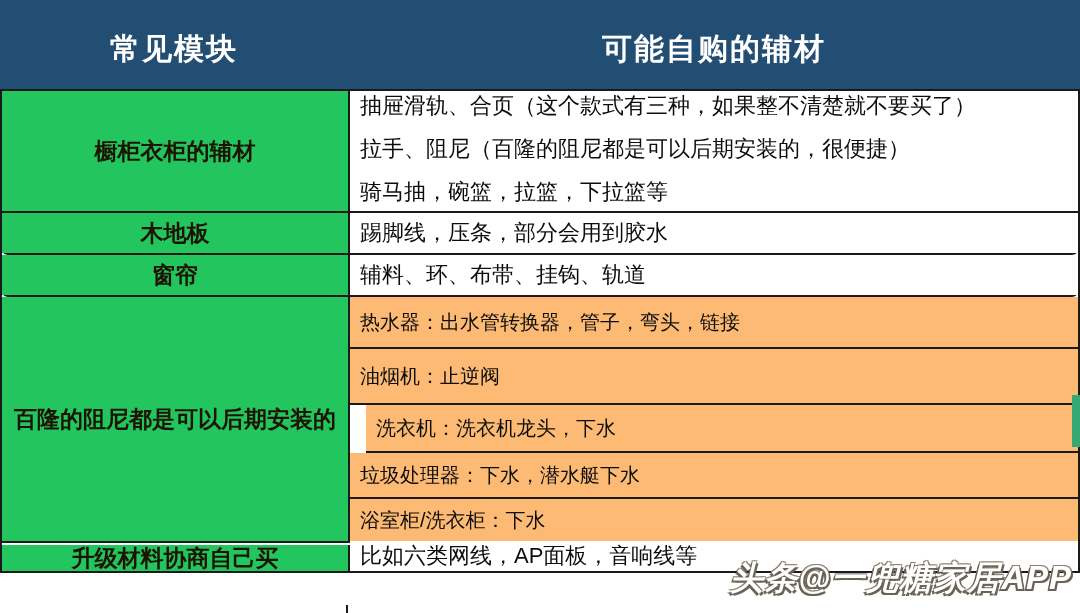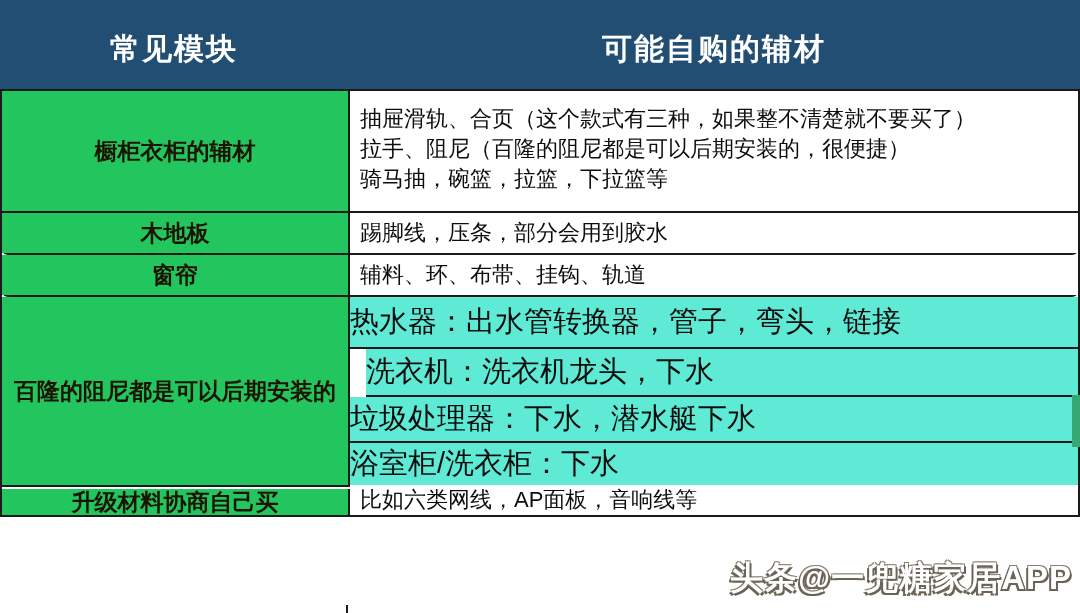--- a/index.html
+++ b/index.html
@@ -38,29 +38,29 @@
     display:flex;align-items:center;justify-content:center;
     font-weight:700;font-size:23px;color:#1c1300;text-align:center;
     line-height:1.15;
   }
   .td-items{
     flex:1;display:flex;align-items:center;
     padding-left:10px;font-size:22px;color:#0d0d0d;
     background:#ffffff;
   }
   .multi{
-    flex-direction:column;align-items:stretch;justify-content:center;
+    flex-direction:column;align-items:stretch;justify-content:space-between;
     padding-top:0;padding-bottom:4px;border-radius:27px;
   }
   .multi span{display:block;}
   .sub-col{flex:1;display:flex;flex-direction:column;}
   .sub{
-    display:flex;align-items:center;
-    font-size:29px;color:#0d0d0d;border-bottom:2px solid #1a1a1a;
-    background:#5eead4;
+    display:flex;align-items:center;padding-left:10px;
+    font-size:20px;color:#0d0d0d;border-bottom:2px solid #1a1a1a;
+    background:#fdba74;
   }
   .sub:last-child{border-bottom:none;}
 
   .h120{height:120px;}
   .h40{height:40px;border-radius:6px;}
   .h30{height:30px;}
   .h28{height:28px;align-items:flex-end;}
 
   .s50{height:50px;flex:0 0 50px;}
   .s54{height:54px;flex:0 0 54px;}
@@ -82,20 +82,21 @@
   
   .watermark{
     position:absolute;right:8px;top:556px;
     font-size:33px;font-weight:700;letter-spacing:1px;
     color:#ffffff;white-space:nowrap;
     text-shadow:
       -2px 2px 0 #6b6456,
        2px 2px 0 #6b6456,
       -1px -1px 0 #8a8374,
        1px -1px 0 #8a8374;
+    font-style: italic;
   }
 </style>
 </head>
 <body>
 
 <div class="canvas">
 
   <div class="hdr">
     <div class="hdr-cell hdr-left">常见模块</div>
     <div class="hdr-cell hdr-right">可能自购的辅材</div>
@@ -125,20 +126,23 @@
         <span>辅料、环、布带、挂钩、轨道</span>
       </div>
     </div>
 
     <div class="tr">
       <div class="td-mod">百隆的阻尼都是可以后期安装的</div>
       <div class="sub-col">
         <div class="sub s50">
           <span>热水器：出水管转换器，管子，弯头，链接</span>
         </div>
+        <div class="sub s54">
+          <span>油烟机：止逆阀</span>
+        </div>
         <div class="sub s46">
           <span>洗衣机：洗衣机龙头，下水</span>
         </div>
         <div class="sub s44">
           <span>垃圾处理器：下水，潜水艇下水</span>
         </div>
         <div class="sub s42">
           <span>浴室柜/洗衣柜：下水</span>
         </div>
       </div>

